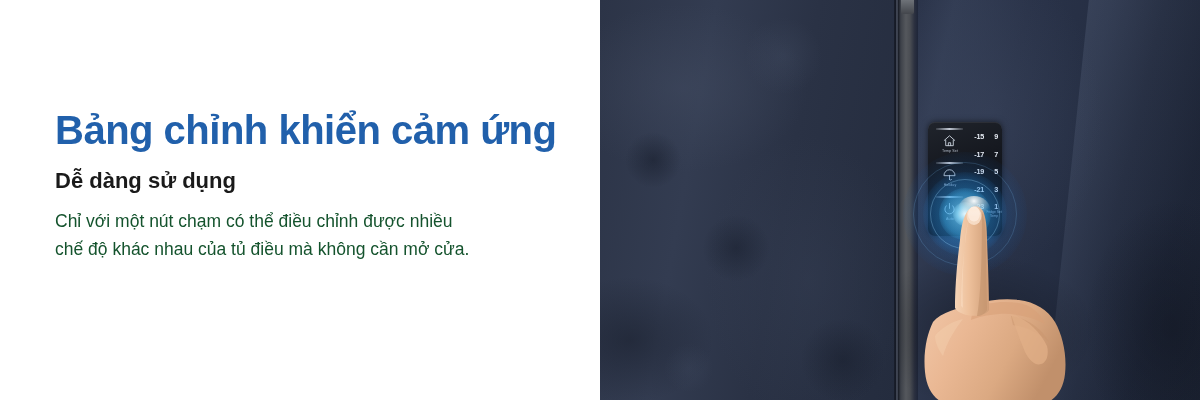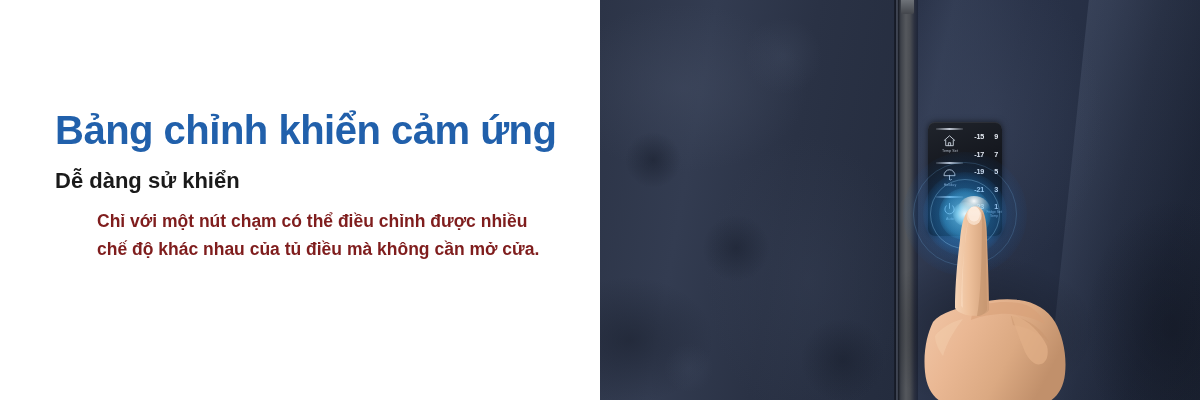--- a/index.html
+++ b/index.html
@@ -40,24 +40,23 @@
     font-weight:bold;
     color:#1a1a1a;
     white-space:nowrap;
     line-height:1.2;
   }
   .body-copy {
     position:absolute;
     left:55px; top:207px;
     width:500px;
     font-size:17.5px;
-    font-weight:bold;
-    color:#7f1d1d;
+    font-weight:normal;
+    color:#14532d;
     line-height:1.62;
-    margin-left:42px;
   }
   .body-copy span { display:block; white-space:nowrap; }
 
   
   .photo {
     position:absolute;
     left:600px; top:0;
     width:600px; height:400px;
     overflow:hidden;
     background:#242c3f;
@@ -225,21 +224,21 @@
   }
 </style>
 </head>
 <body>
 
 <div class="banner">
 
   <div class="text-pane">
     <div class="headline">Bảng chỉnh khiển cảm ứng</div>
 
-    <div class="subhead">Dễ dàng sử khiển</div>
+    <div class="subhead">Dễ dàng sử dụng</div>
 
     <div class="body-copy">
       <span>Chỉ với một nút chạm có thể điều chỉnh được nhiều</span>
       <span>chế độ khác nhau của tủ điều mà không cần mở cửa.</span>
     </div>
   </div>
 
   <div class="photo">
 
     <div class="door-left"></div>

